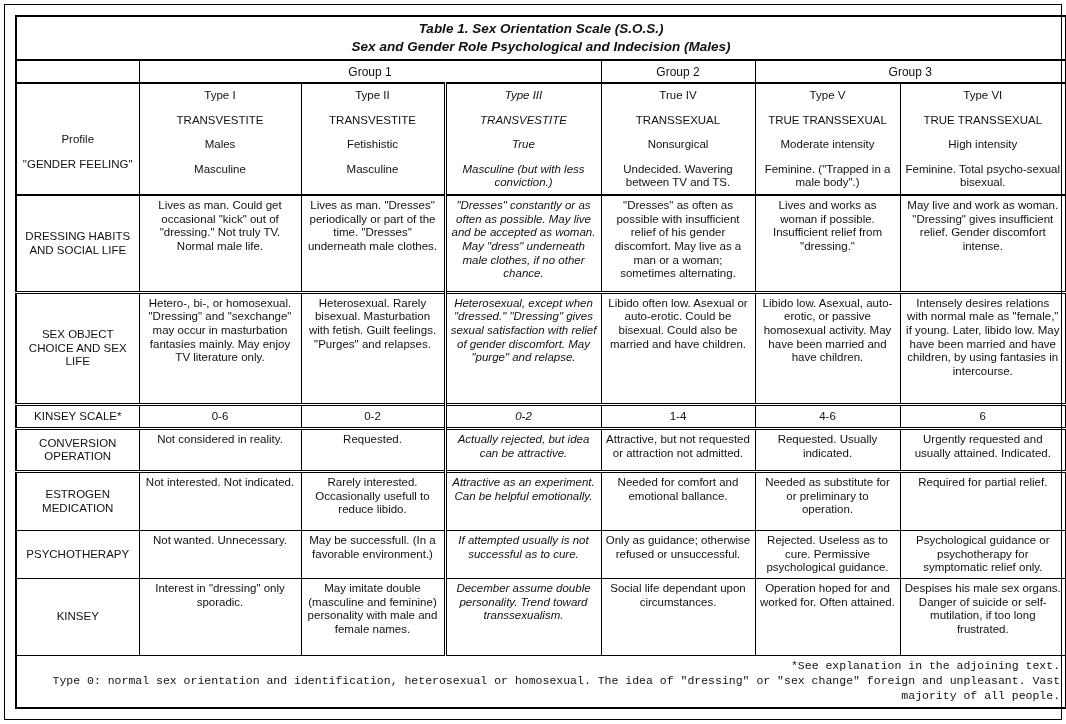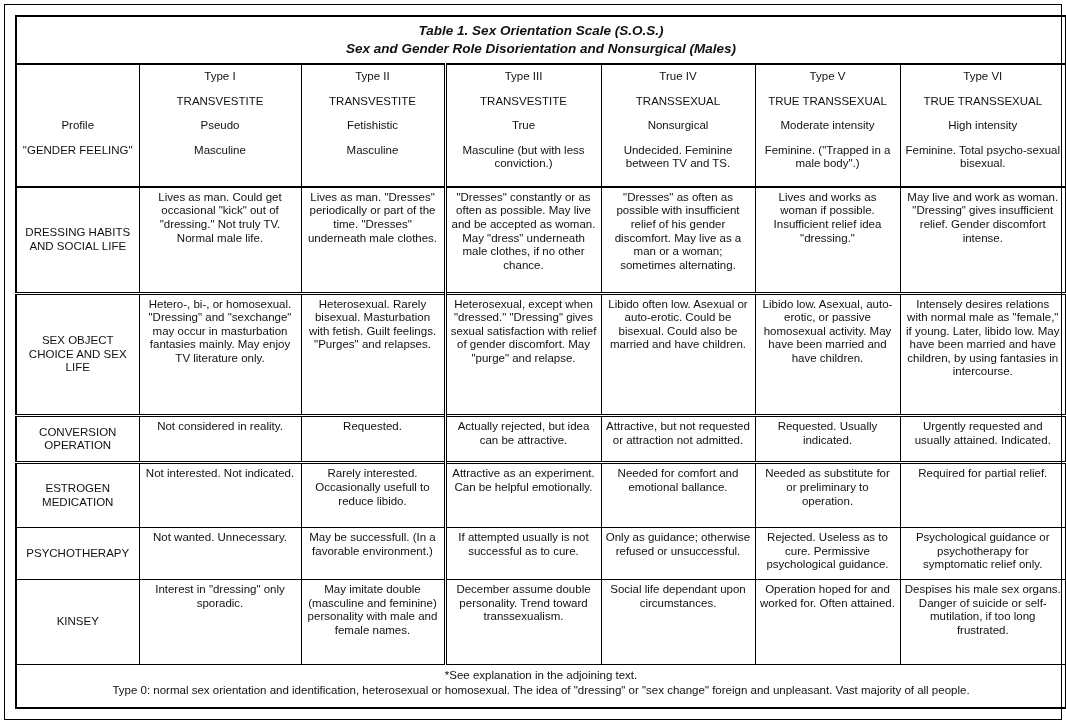--- a/index.html
+++ b/index.html
@@ -17,36 +17,36 @@
   tr.r-sex     { height:112px; }
   tr.r-kinsey  { height:24px; }
   tr.r-conv    { height:43px; }
   tr.r-estro   { height:59px; }
   tr.r-psych   { height:45px; }
   tr.r-remarks { height:77px; }
   tr.r-foot    { height:40px; }
   
   tr.sep2 > td { border-top:2px solid #000; }
   tr.sepd > td { border-top:3px double #000; }
-  td.dleft     { border-left:3px double #000; }
+  td.dleft     { border-left:3px double #000;font-style:italic; }
   
   td.titlecell { border-bottom:2px solid #000; vertical-align:middle; padding:2px; }
   .titleline { font-weight:bold; font-style:italic; font-size:13.5px; line-height:1.35; }
   
   tr.r-group td { vertical-align:middle; font-size:12px; padding:1px; }
   
   .pstack { display:flex; flex-direction:column; align-items:center; gap:11px; padding-top:2px; }
   .pstack > div { min-height:13px; }
   .ph { min-height:13px; }
   
   td.rowlabel { vertical-align:middle; }
   
   tr.r-kinsey td { vertical-align:middle; padding:1px; }
   
-  td.footcell { text-align:center; vertical-align:top; padding:3px 5px; font-size:11.5px; line-height:1.3; }
+  td.footcell { text-align:right; vertical-align:top; padding:3px 5px; font-size:11.5px; line-height:1.3;font-family:Liberation Mono, monospace; }
 </style>
 </head>
 <body>
 
 <div class="sheet">
   <div class="outer">
     <table class="sos">
       <colgroup>
         <col style="width:123px">
           <col style="width:162px">
@@ -54,38 +54,44 @@
         <col style="width:156px">
           <col style="width:154px">
           <col style="width:145px">
         <col style="width:166px">
       </colgroup>
 
       <tbody>
           <tr class="r-title">
         <td class="titlecell" colspan="7">
           <div class="titleline">Table 1. Sex Orientation Scale (S.O.S.)</div>
-          <div class="titleline">Sex and Gender Role Disorientation and Nonsurgical (Males)</div>
-        </td>
-      </tr>
-
+          <div class="titleline">Sex and Gender Role Psychological and Indecision (Males)</div>
+        </td>
+      </tr>
+
+      <tr class="r-group">
+        <td></td>
+        <td colspan="3">Group 1</td>
+        <td>Group 2</td>
+        <td colspan="2">Group 3</td>
+      </tr>
 
       <tr class="r-profile sep2">
         <td class="rowlabel">
           <div class="pstack">
             <div class="ph"></div>
             <div>Profile</div>
             <div>"GENDER FEELING"</div>
           </div>
         </td>
         <td>
           <div class="pstack">
             <div>Type I</div>
             <div>TRANSVESTITE</div>
-            <div>Pseudo</div>
+            <div>Males</div>
             <div>Masculine</div>
           </div>
         </td>
         <td>
           <div class="pstack">
             <div>Type II</div>
             <div>TRANSVESTITE</div>
             <div>Fetishistic</div>
             <div>Masculine</div>
           </div>
@@ -96,21 +102,21 @@
             <div>TRANSVESTITE</div>
             <div>True</div>
             <div>Masculine (but with less conviction.)</div>
           </div>
         </td>
         <td>
           <div class="pstack">
             <div>True IV</div>
             <div>TRANSSEXUAL</div>
             <div>Nonsurgical</div>
-            <div>Undecided. Feminine between TV and TS.</div>
+            <div>Undecided. Wavering between TV and TS.</div>
           </div>
         </td>
         <td>
           <div class="pstack">
             <div>Type V</div>
             <div>TRUE TRANSSEXUAL</div>
             <div>Moderate intensity</div>
             <div>Feminine. ("Trapped in a male body".)</div>
           </div>
         </td>
@@ -123,34 +129,43 @@
           </div>
         </td>
       </tr>
 
       <tr class="r-dress sep2">
         <td class="rowlabel">DRESSING HABITS AND SOCIAL LIFE</td>
         <td>Lives as man. Could get occasional "kick" out of "dressing." Not truly TV. Normal male life.</td>
         <td>Lives as man. "Dresses" periodically or part of the time. "Dresses" underneath male clothes.</td>
         <td class="dleft">"Dresses" constantly or as often as possible. May live and be accepted as woman. May "dress" underneath male clothes, if no other chance.</td>
         <td>"Dresses" as often as possible with insufficient relief of his gender discomfort. May live as a man or a woman; sometimes alternating.</td>
-        <td>Lives and works as woman if possible. Insufficient relief idea "dressing."</td>
+        <td>Lives and works as woman if possible. Insufficient relief from "dressing."</td>
         <td>May live and work as woman. "Dressing" gives insufficient relief. Gender discomfort intense.</td>
       </tr>
 
       <tr class="r-sex sepd">
         <td class="rowlabel">SEX OBJECT CHOICE AND SEX LIFE</td>
         <td>Hetero-, bi-, or homosexual. "Dressing" and "sexchange" may occur in masturbation fantasies mainly. May enjoy TV literature only.</td>
         <td>Heterosexual. Rarely bisexual. Masturbation with fetish. Guilt feelings. "Purges" and relapses.</td>
         <td class="dleft">Heterosexual, except when "dressed." "Dressing" gives sexual satisfaction with relief of gender discomfort. May "purge" and relapse.</td>
         <td>Libido often low. Asexual or auto-erotic. Could be bisexual. Could also be married and have children.</td>
         <td>Libido low. Asexual, auto-erotic, or passive homosexual activity. May have been married and have children.</td>
         <td>Intensely desires relations with normal male as "female," if young. Later, libido low. May have been married and have children, by using fantasies in intercourse.</td>
       </tr>
 
+      <tr class="r-kinsey sepd">
+        <td class="rowlabel">KINSEY SCALE*</td>
+        <td>0-6</td>
+        <td>0-2</td>
+        <td class="dleft">0-2</td>
+        <td>1-4</td>
+        <td>4-6</td>
+        <td>6</td>
+      </tr>
 
       <tr class="r-conv sepd">
         <td class="rowlabel">CONVERSION OPERATION</td>
         <td>Not considered in reality.</td>
         <td>Requested.</td>
         <td class="dleft">Actually rejected, but idea can be attractive.</td>
         <td>Attractive, but not requested or attraction not admitted.</td>
         <td>Requested. Usually indicated.</td>
         <td>Urgently requested and usually attained. Indicated.</td>
       </tr>

